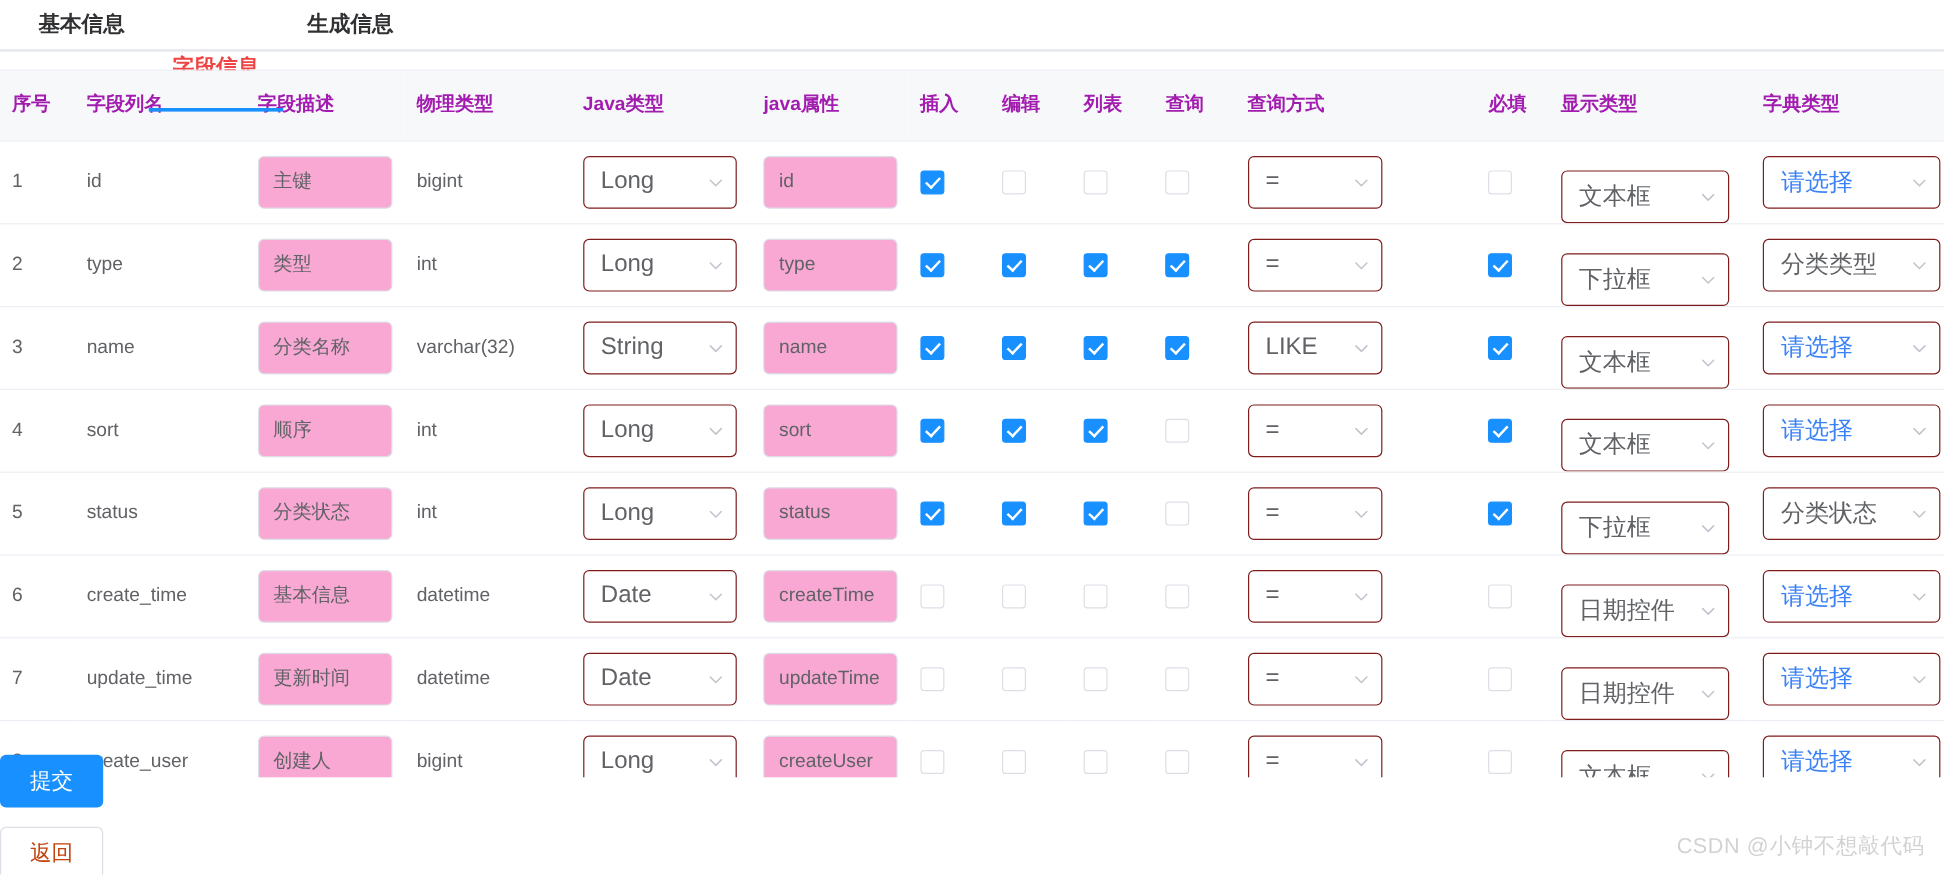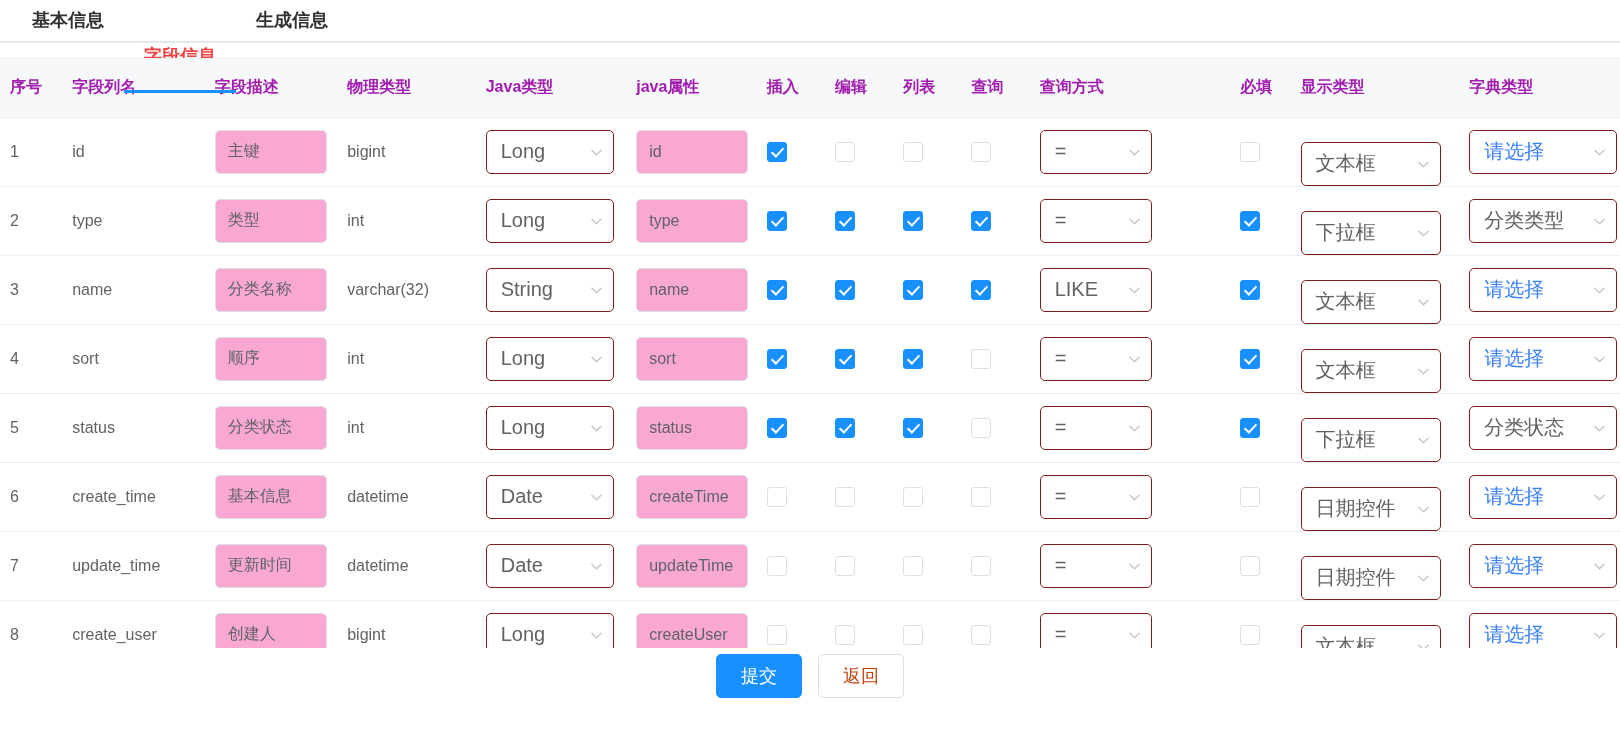--- a/index.html
+++ b/index.html
@@ -164,20 +164,21 @@
   .footer {
     position: absolute;
     left: 0; right: 0;
     top: 654px;
     height: 54px;
     display: flex;
     justify-content: center;
     align-items: flex-start;
     gap: 16px;
     background: #fff;
+    flex-direction: column;
   }
   .btn {
     height: 44px;
     min-width: 86px;
     padding: 0 22px;
     border-radius: 5px;
     font-size: 18px;
     line-height: 42px;
     text-align: center;
     cursor: pointer;
@@ -604,13 +605,14 @@
     </table>
   </div>
 
   <div class="masklayer"></div>
 
   <div class="footer">
     <div class="btn primary">提交</div>
     <div class="btn default">返回</div>
   </div>
 
+  <div class="watermark">CSDN @小钟不想敲代码</div>
 </div>
 
 </body></html>

